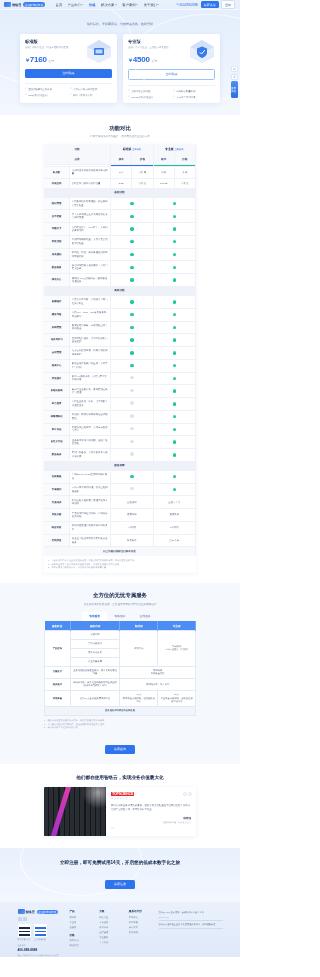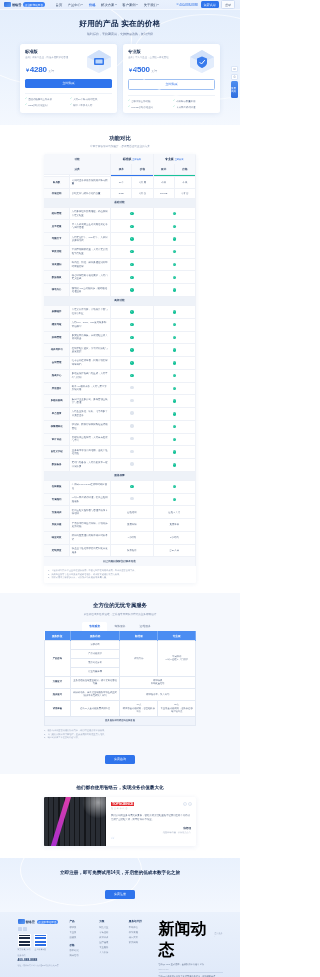--- a/index.html
+++ b/index.html
@@ -297,38 +297,37 @@
     <span class="nav-phone">
       <span class="phone-ico">✆</span>
       <span>400-888-8888</span>
     </span>
     <button class="btn-primary-xs">免费试用</button>
     <button class="btn-ghost-xs">登录</button>
   </div>
 </div>
 
 <div class="hero">
-  <div class="hero-title">好用的产品 实在的价格</div>
   <div class="hero-sub">明码标价，无隐藏费用，支持按需选购，随时升级</div>
 
   <div class="cards">
 
     <div class="card">
       <svg class="card-art" viewBox="0 0 60 52">
         <polygon points="30,4 54,18 54,38 30,50 6,38 6,18" fill="#dce9fb" opacity=".85"></polygon>
         <polygon points="30,4 54,18 30,30 6,18" fill="#cfe0fa"></polygon>
         <polygon points="6,18 30,30 30,50 6,38" fill="#e6effc"></polygon>
         <rect x="20" y="20" width="20" height="14" rx="2" fill="#2f74ec"></rect>
         <rect x="23" y="23" width="14" height="8" rx="1" fill="#bcd6fb"></rect>
       </svg>
       <div class="card-name">标准版</div>
       <div class="card-desc">适用于成长型企业，快速开启数字化管理</div>
       <div class="price-row">
         <span class="price">
-          <span class="yen">￥</span><span>4280</span>
+          <span class="yen">￥</span><span>7160</span>
         </span>
         <span class="price-unit">元/年</span>
       </div>
       <button class="card-btn solid">立即购买</button>
       <div class="feat-grid">
         <div class="feat">
             <span class="dot">✓</span>
             <span>基础功能模块全部开放</span>
           </div>
         <div class="feat">
@@ -791,24 +790,20 @@
 
     <div class="f-col">
       <h4>服务与支持</h4>
       <a>帮助中心</a>
       <a>在线客服</a>
       <a>接口文档</a>
       <a>更新日志</a>
     </div>
 
     <div class="f-news">
-      <div class="f-news-head">
-        <h4>新闻动态</h4>
-        <span class="f-news-more">查看更多 ›</span>
-      </div>
       <div class="f-news-item">
         <div class="f-news-t">智络云 V5.0 正式发布，全新数据中台能力上线</div>
         <div class="f-news-d">2024-06-18</div>
       </div>
       <div class="f-news-item">
         <div class="f-news-t">智络云入选年度企业数字化优秀服务商榜单，持续领跑赛道</div>
 
       </div>
 
     </div>

